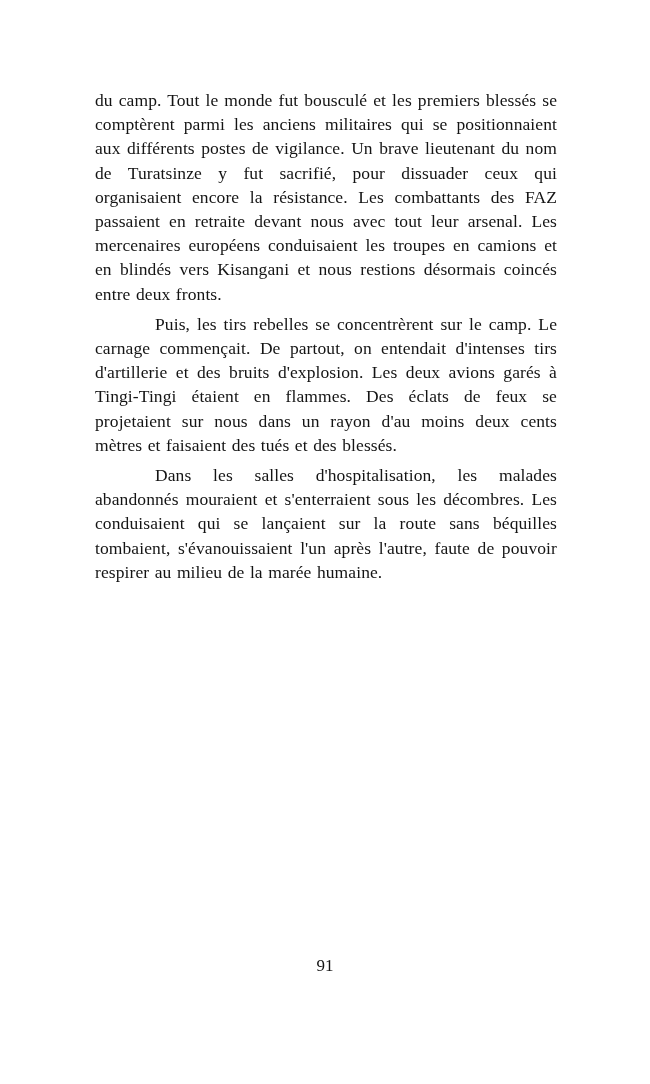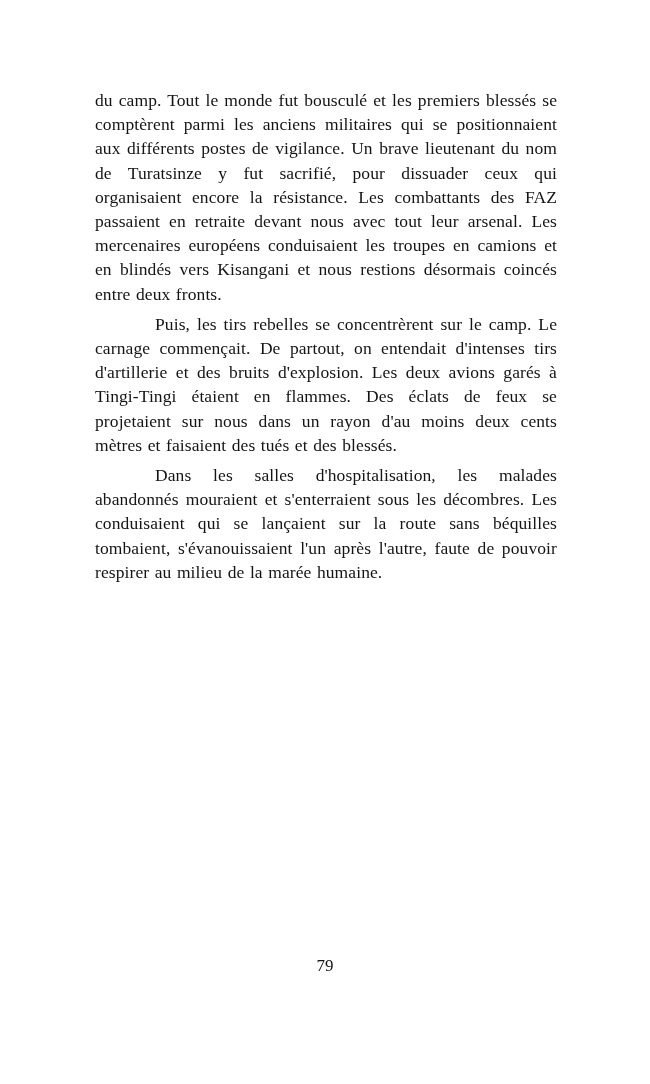--- a/index.html
+++ b/index.html
@@ -45,14 +45,14 @@
 </style>
 </head>
 <body>
 
 <div class="page">
   <div class="text-block">
     <p class="para">du camp. Tout le monde fut bousculé et les premiers blessés se comptèrent parmi les anciens militaires qui se positionnaient aux différents postes de vigilance. Un brave lieutenant du nom de Turatsinze y fut sacrifié, pour dissuader ceux qui organisaient encore la résistance. Les combattants des FAZ passaient en retraite devant nous avec tout leur arsenal. Les mercenaires européens conduisaient les troupes en camions et en blindés vers Kisangani et nous restions désormais coincés entre deux fronts.</p>
     <p class="para indented">Puis, les tirs rebelles se concentrèrent sur le camp. Le carnage commençait. De partout, on entendait d'intenses tirs d'artillerie et des bruits d'explosion. Les deux avions garés à Tingi-Tingi étaient en flammes. Des éclats de feux se projetaient sur nous dans un rayon d'au moins deux cents mètres et faisaient des tués et des blessés.</p>
     <p class="para indented">Dans les salles d'hospitalisation, les malades abandonnés mouraient et s'enterraient sous les décombres. Les conduisaient qui se lançaient sur la route sans béquilles tombaient, s'évanouissaient l'un après l'autre, faute de pouvoir respirer au milieu de la marée humaine.</p>
   </div>
-  <div class="page-number">79</div>
+  <div class="page-number">91</div>
 </div>
 
 </body></html>

